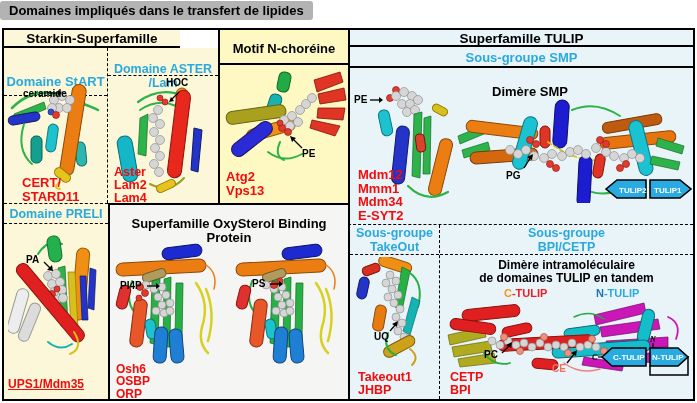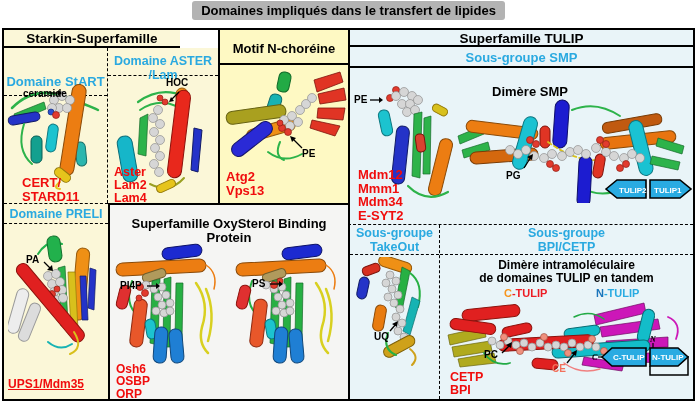--- a/index.html
+++ b/index.html
@@ -1,20 +1,20 @@
 <!DOCTYPE html>
 <html><head>
 <meta charset="utf-8">
 <style>
   html,body{margin:0;padding:0;background:#fff;}
   body{font-family:"Liberation Sans",sans-serif;}
   #page{position:relative;width:697px;height:403px;background:#fff;overflow:hidden;}
   .abs{position:absolute;box-sizing:border-box;}
   
-  #title-wrap{left:0;top:1px;width:697px;text-align:center;}
+  #title-wrap{left:0;top:1px;width:697px;text-align:left;}
   .title-chip{display:inline-block;background:#b3b3b3;color:#000;font-weight:bold;font-size:13px;padding:2px 9px;border-radius:3px;}
   
   #frame{left:2px;top:28px;width:693px;height:373px;border:2px solid #000;background:#fff;}
   
   .panel{overflow:hidden;}
   .bg-yellow{background:#FBF7D8;}
   .bg-pink{background:#fef9c3;}
   .bg-blue{background:#E9F4F8;}
   .bg-gray{background:#F5F5F3;}
   .hd-black{color:#000;font-weight:bold;text-align:center;}
@@ -77,21 +77,21 @@
       <line x1="0" y1="4" x2="9" y2="4"></line>
         <polygon points="9,1 13,4 9,7"></polygon>
     </svg>
     <div class="abs redlist" style="left:18px;top:128px;">
       <div>CERT/</div>
       <div>STARD11</div>
     </div>
   </div>
 
   <div class="abs panel bg-yellow" style="left:108px;top:48px;width:110px;height:155px;">
-    <div class="abs hd-cyan b-dash-b" style="left:0;top:0;width:110px;height:28px;font-size:12.5px;line-height:1.08;padding-top:7px;">
+    <div class="abs hd-cyan b-dash-b" style="left:0;top:0;width:110px;height:28px;font-size:12.5px;line-height:1.08;padding-top:15px;">
       <div>Domaine ASTER</div>
       <div>/Lam</div>
     </div>
     <svg class="abs" style="left:2px;top:36px;" width="104" height="118" viewBox="0 0 104 118">
       <path class="lp" stroke="#2db34a" stroke-width="2.2" d="M28 18 Q50 2 74 12"></path>
       <path class="lp" stroke="#2db34a" stroke-width="2" d="M30 26 q18 -12 36 -4"></path>
       <rect x="66" y="4" width="12" height="16" rx="6" fill="#f09018" stroke="#95590a"></rect>
       <rect x="62" y="6" width="14" height="88" rx="7" fill="#e8281c" stroke="#8d120c" transform="rotate(7 69 50)"></rect>
       <polygon fill="#2db34a" stroke="#156a2a" stroke-width="0.7" points="30,34 38,30 36,72 28,70"></polygon>
       <rect x="10" y="52" width="15" height="46" rx="7" fill="#16b6c9" stroke="#0b6e7a" transform="rotate(-10 17 75)"></rect>
@@ -394,20 +394,24 @@
         <circle class="sph" cx="36" cy="40" r="4"></circle>
       <rect x="30" y="84" width="34" height="11" rx="5.5" fill="#cfa11a" stroke="#7d6009" transform="rotate(-28 47 89)"></rect>
       <path class="lp" stroke="#cfa11a" stroke-width="2" d="M58 92 q10 8 2 16"></path>
       <path class="lp" stroke="#27b043" stroke-width="2" d="M36 76 q-6 16 8 22"></path>
     </svg>
     <div class="abs lig" style="left:24px;top:106px;">UQ</div>
     <svg class="abs arr" style="left:38px;top:94px;" width="14" height="14">
       <line x1="2" y1="12" x2="8" y2="5"></line>
         <polygon points="10,2 9,8 4,5"></polygon>
     </svg>
+    <div class="abs redlist" style="left:8px;top:146px;font-size:12.5px;">
+      <div>Takeout1</div>
+      <div>JHBP</div>
+    </div>
   </div>
 
   <div class="abs panel bg-blue" style="left:440px;top:225px;width:253px;height:174px;">
     <div class="abs hd-cyan b-dash-b" style="left:0;top:0;width:253px;height:30px;font-size:12.5px;line-height:1.1;padding-top:2px;">
       <div>Sous-groupe</div>
       <div>BPI/CETP</div>
     </div>
     <div class="abs hd-black" style="left:0;top:34px;width:253px;font-size:12px;line-height:1.08;">
       <div>Dimère intramoléculaire</div>
       <div>de domaines TULIP en tandem</div>

